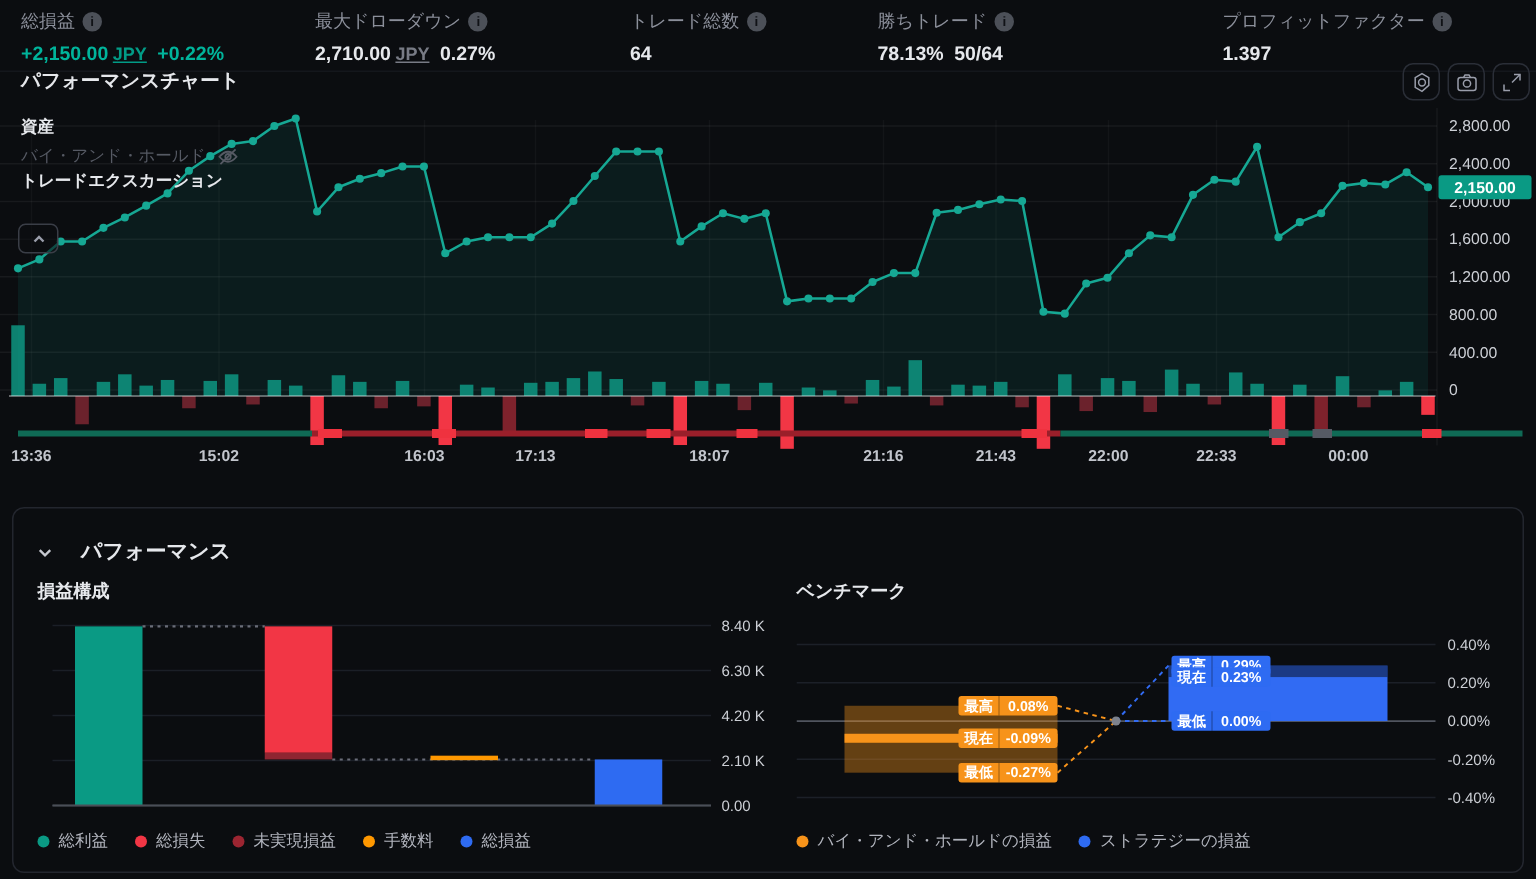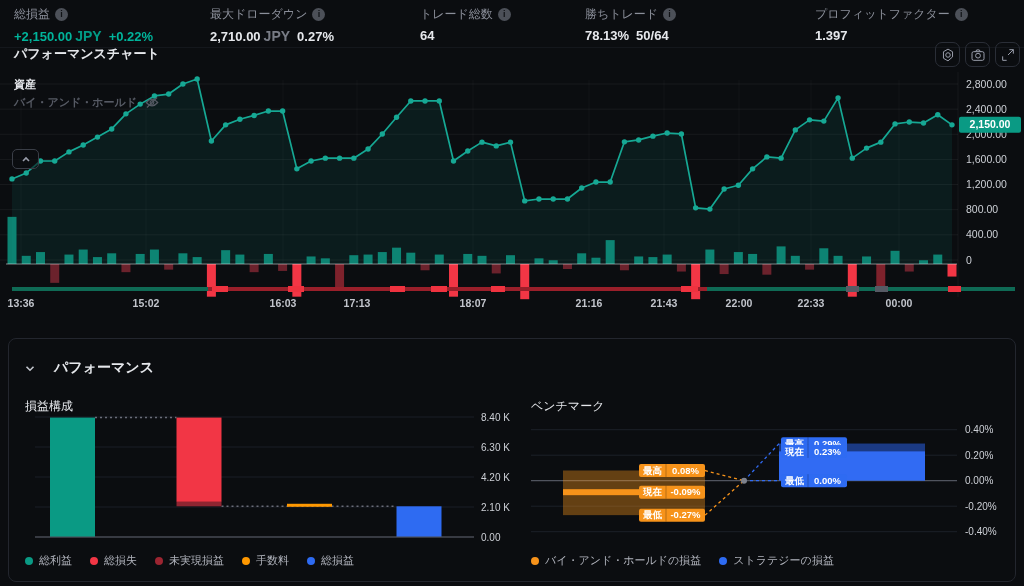--- a/index.html
+++ b/index.html
@@ -4,46 +4,46 @@
 <style>
   html,body{margin:0;padding:0;background:#08090c;}
   *{box-sizing:border-box;}
   .app{position:relative;width:1024px;height:586px;background:#0b0d10;overflow:hidden;
        font-family:"Liberation Sans",sans-serif;color:#dfe1e6;}
   
   .stats-bar{position:absolute;top:0;left:0;width:1024px;height:48px;border-bottom:1px solid #14171c;}
   .stat{position:absolute;top:6px;}
   .stat .lbl-row{display:flex;align-items:center;gap:5px;font-size:12px;color:#8b8f9a;}
   .stat .val-row{margin-top:5px;font-size:13px;font-weight:bold;color:#e6e8ec;display:flex;align-items:flex-end;gap:7px;}
-  .stat .unit{font-size:14px;font-weight:bold;opacity:.85;margin-left:-4px;}
+  .stat .unit{font-size:12px;font-weight:bold;opacity:.85;margin-left:-4px;text-decoration:underline;}
   .stat.accent .val-row{color:#00b49b;}
   .info-i{display:inline-flex;width:13px;height:13px;border-radius:50%;background:#4c5058;color:#101216;
           font-size:9px;font-weight:bold;align-items:center;justify-content:center;line-height:1;}
   
   .chart-panel{position:absolute;top:35px;left:0;width:1024px;height:290px;}
   .chart-title{position:absolute;left:14px;top:10px;font-size:13px;font-weight:bold;color:#e6e8ec;margin:0;}
   .chart-actions{position:absolute;right:4px;top:7px;display:flex;gap:5px;}
   .icon-btn{width:25px;height:25px;border:1px solid #2a2e37;background:transparent;border-radius:7px;
             display:flex;align-items:center;justify-content:center;padding:0;cursor:pointer;}
   .icon-btn svg{stroke:#9a9eab;fill:none;stroke-width:1.5;}
   .overlay-legend{position:absolute;left:14px;top:40px;z-index:3;}
   .series-row{display:flex;align-items:center;gap:8px;height:18px;font-size:11px;font-weight:bold;color:#e6e8ec;cursor:pointer;}
-  .series-row.muted{color:#565a64;font-weight:bold;}
+  .series-row.muted{color:#565a64;font-weight:normal;align-items:flex-end;}
   .series-row svg{stroke:#565a64;fill:none;}
   .collapse-btn{position:absolute;left:12px;top:114px;width:27px;height:20px;z-index:3;background:rgba(11,13,16,.6);
             border:1px solid #3a3e47;border-radius:5px;display:flex;align-items:center;justify-content:center;padding:0;cursor:pointer;}
   .collapse-btn svg{stroke:#9a9eab;fill:none;stroke-width:1.6;}
   #main-svg{position:absolute;left:0;top:37px;}
   
   .perf-panel{position:absolute;left:8px;top:338px;width:1008px;height:244px;border:1px solid #23262e;
               border-radius:8px;background:#0b0d10;}
   .perf-header{position:absolute;left:14px;top:12px;display:flex;align-items:center;gap:9px;cursor:pointer;}
   .perf-header svg{stroke:#c6c9d0;fill:none;stroke-width:1.8;}
   .perf-header h2{margin:8px;font-size:14px;font-weight:bold;color:#e6e8ec;}
-  .sub-title{position:absolute;top:59px;margin:0;font-size:12px;font-weight:normal;color:#e6e8ec;}
+  .sub-title{position:absolute;top:47px;margin:0;font-size:12px;font-weight:bold;color:#e6e8ec;}
   .legend{position:absolute;top:214px;display:flex;gap:18px;font-size:11px;color:#b2b5be;}
   .legend .item{display:flex;align-items:center;gap:6px;cursor:pointer;}
   .legend .dot{width:8px;height:8px;border-radius:50%;}
   svg text{font-family:"Liberation Sans",sans-serif;}
 </style>
 </head>
 <body>
 
 <div class="app">
 
@@ -130,20 +130,23 @@
           <span>資産</span>
         </div>
       <div class="series-row muted">
         <span>バイ・アンド・ホールド</span>
         <svg width="14" height="13" viewBox="0 0 13 12">
             <path d="M1.2 6q5.3-6.2 10.6 0q-5.3 6.2-10.6 0z" stroke-width="1.1"></path>
             <circle cx="6.5" cy="6" r="1.7" stroke-width="1.1"></circle>
             <line x1="1.8" y1="10.6" x2="11.2" y2="1.4" stroke-width="1.1"></line>
           </svg>
       </div>
+      <div class="series-row">
+          <span>トレードエクスカーション</span>
+        </div>
     </div>
     <button class="collapse-btn">
       <svg width="12" height="11" viewBox="0 0 12 11">
           <polyline points="3,7 6,4 9,7"></polyline>
         </svg>
     </button>
 
     <svg id="main-svg" width="1024" height="250">
         <line x1="0" y1="12" x2="958" y2="12" stroke="rgba(255,255,255,0.055)" stroke-width="1"></line>
         <line x1="0" y1="37.14285714285714" x2="958" y2="37.14285714285714" stroke="rgba(255,255,255,0.055)" stroke-width="1"></line>

